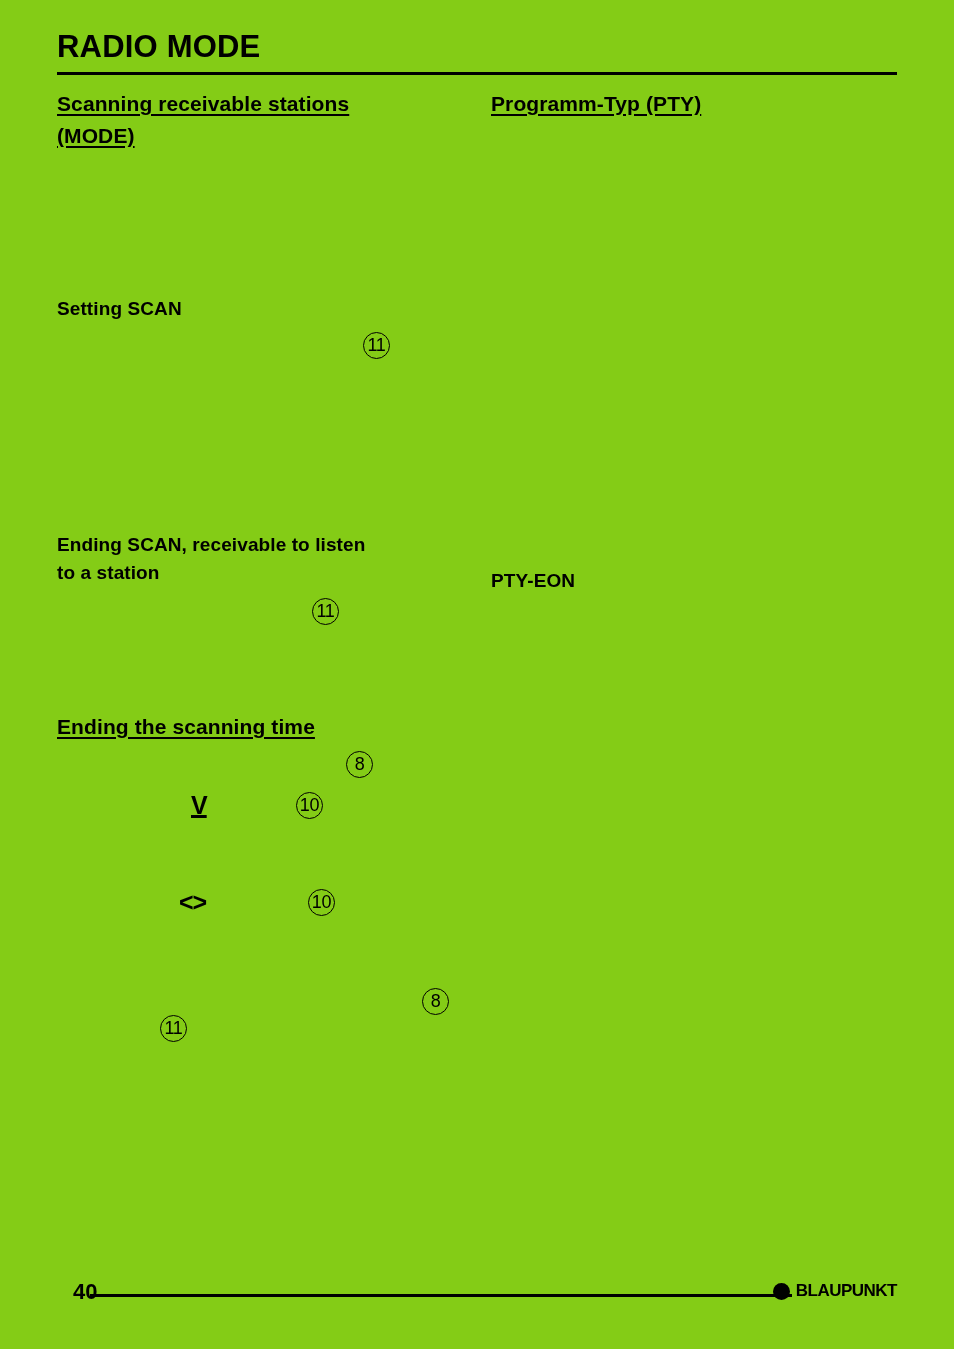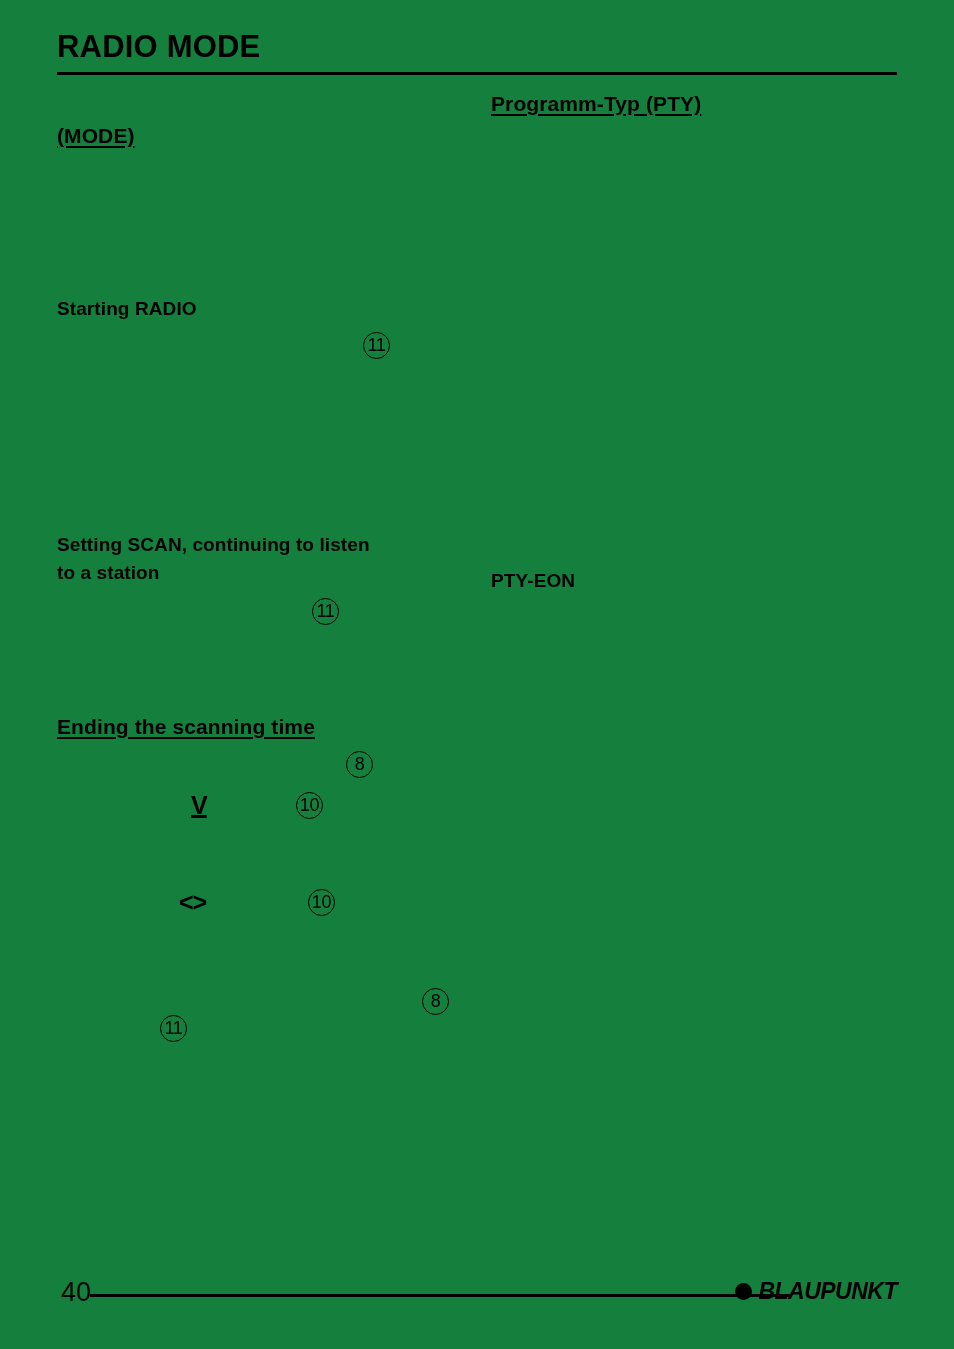--- a/index.html
+++ b/index.html
@@ -9,21 +9,21 @@
     background: #ffffff;
   }
   body {
     font-family: "Liberation Sans", sans-serif;
     color: #000000;
   }
   #page {
     position: relative;
     width: 954px;
     height: 1349px;
-    background: #15803d;
+    background: #84cc16;
     overflow: hidden;
   }
 
   
   .page-title {
     position: absolute;
     left: 57px;
     top: 31px;
     font-size: 31px;
     font-weight: bold;
@@ -106,25 +106,25 @@
   
   .footer {
     position: absolute;
     left: 57px;
     top: 1278px;
     width: 840px;
     height: 40px;
   }
   .page-number {
     position: absolute;
-    left: 4px;
+    left: 16px;
     top: 0;
-    font-size: 27px;
+    font-size: 22px;
     line-height: 28px;
-    font-weight: normal;
+    font-weight: bold;
   }
   .footer-rule {
     position: absolute;
     left: 33px;
     top: 16px;
     width: 702px;
     height: 3px;
     background: #000000;
   }
   .brand {
@@ -136,48 +136,47 @@
     gap: 6px;
   }
   .brand-dot {
     width: 17px;
     height: 17px;
     background: #000000;
     border-radius: 50%;
     display: block;
   }
   .brand-name {
-    font-size: 23px;
-    font-weight: bold;
-    font-style: italic;
+    font-size: 17px;
+    font-weight: bold;
     letter-spacing: -0.5px;
     line-height: 26px;
   }
 </style>
 </head>
 <body>
 
 <div id="page">
 
   <div class="page-title">RADIO MODE</div>
   <div class="title-rule"></div>
 
   <div class="col-left">
 
     <h2 class="section-heading blk" style="left:0; top:0; width:400px;">
-      <br>
+      <span>Scanning receivable stations</span><br>
       <span>(MODE)</span>
     </h2>
 
-    <h3 class="sub-heading blk" style="left:0; top:207px;">Starting RADIO</h3>
+    <h3 class="sub-heading blk" style="left:0; top:207px;">Setting SCAN</h3>
 
     <div class="ref-marker" style="left:306px; top:244px;">11</div>
 
     <h3 class="sub-heading blk" style="left:0; top:443px; width:400px;">
-      <span>Setting SCAN, continuing to listen</span><br>
+      <span>Ending SCAN, receivable to listen</span><br>
       <span>to a station</span>
     </h3>
 
     <div class="ref-marker" style="left:255px; top:510px;">11</div>
 
     <h2 class="section-heading blk" style="left:0; top:623px;">Ending the scanning time</h2>
 
     <div class="ref-marker" style="left:289px; top:663px;">8</div>
 
     <div class="glyph glyph-underline" style="left:134px; top:705px;">V</div>

